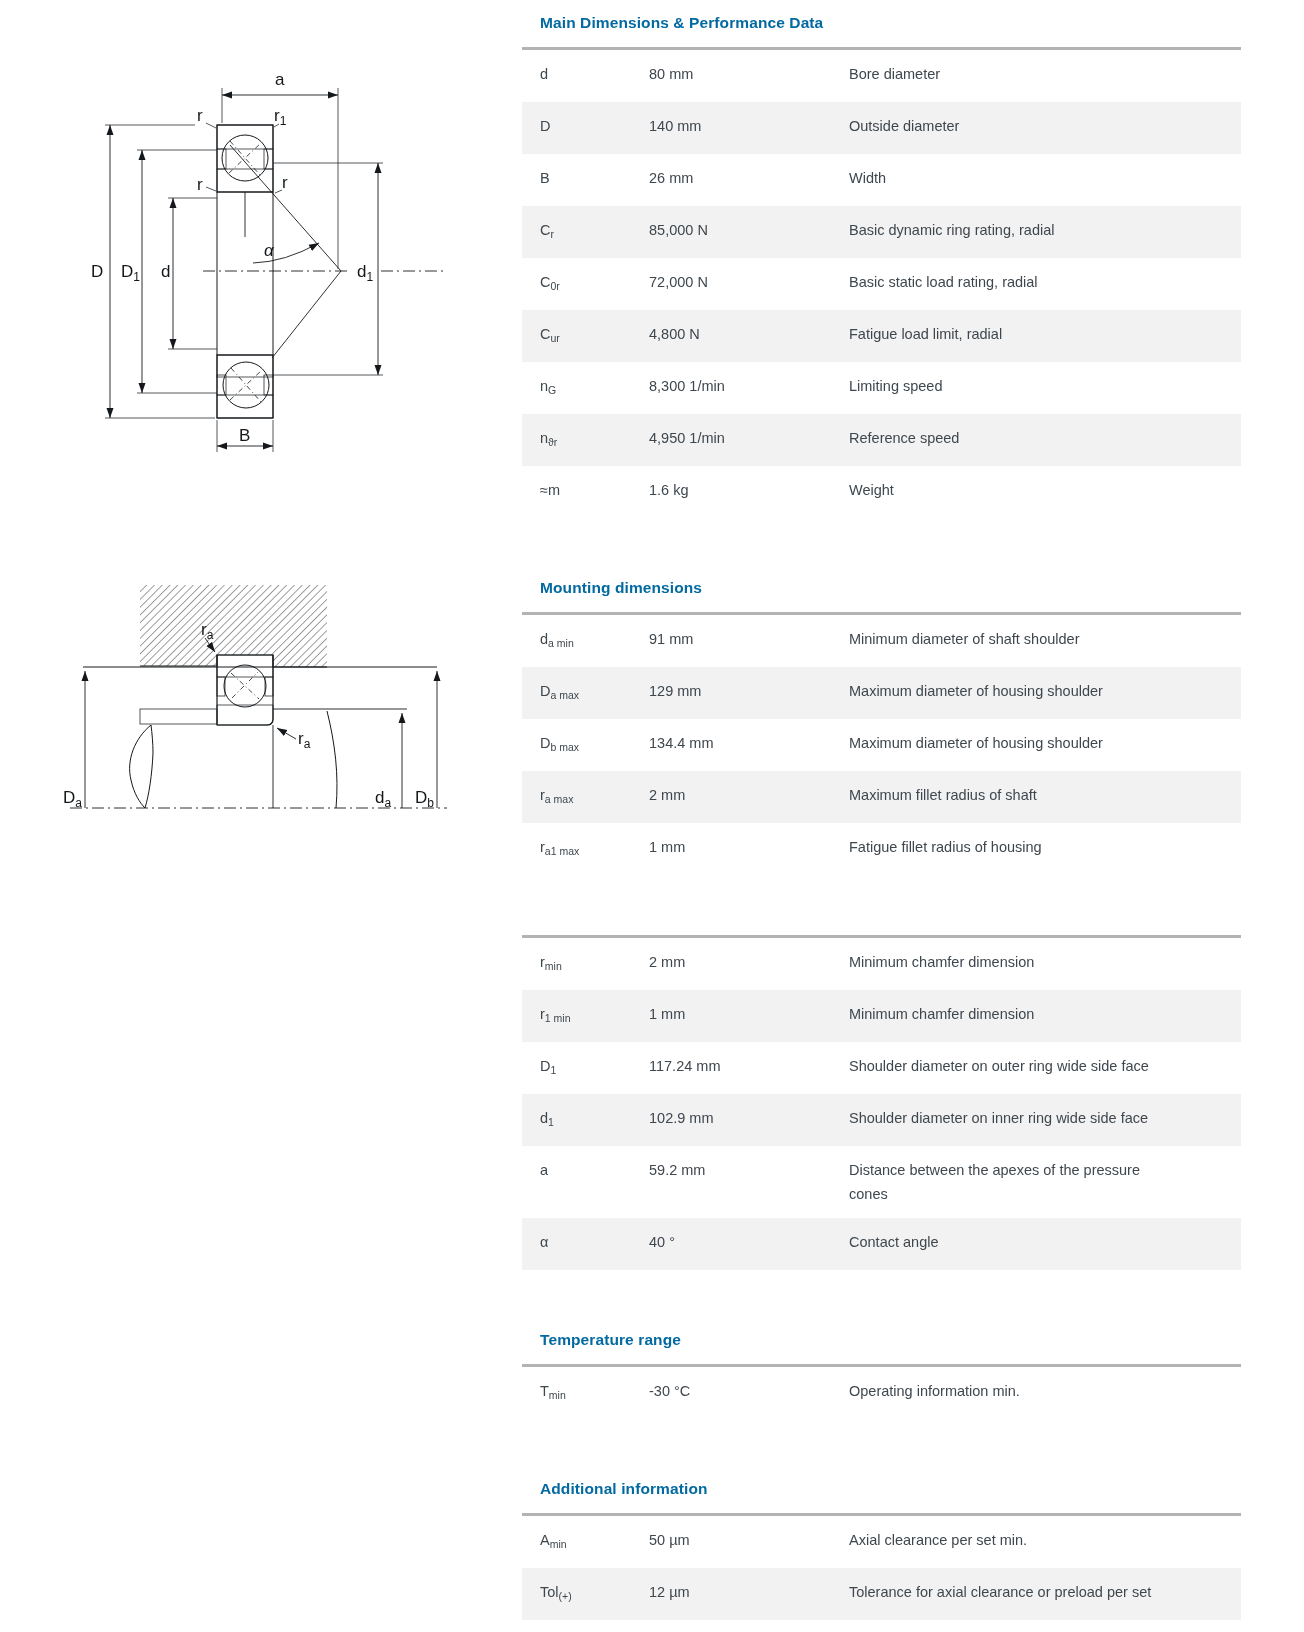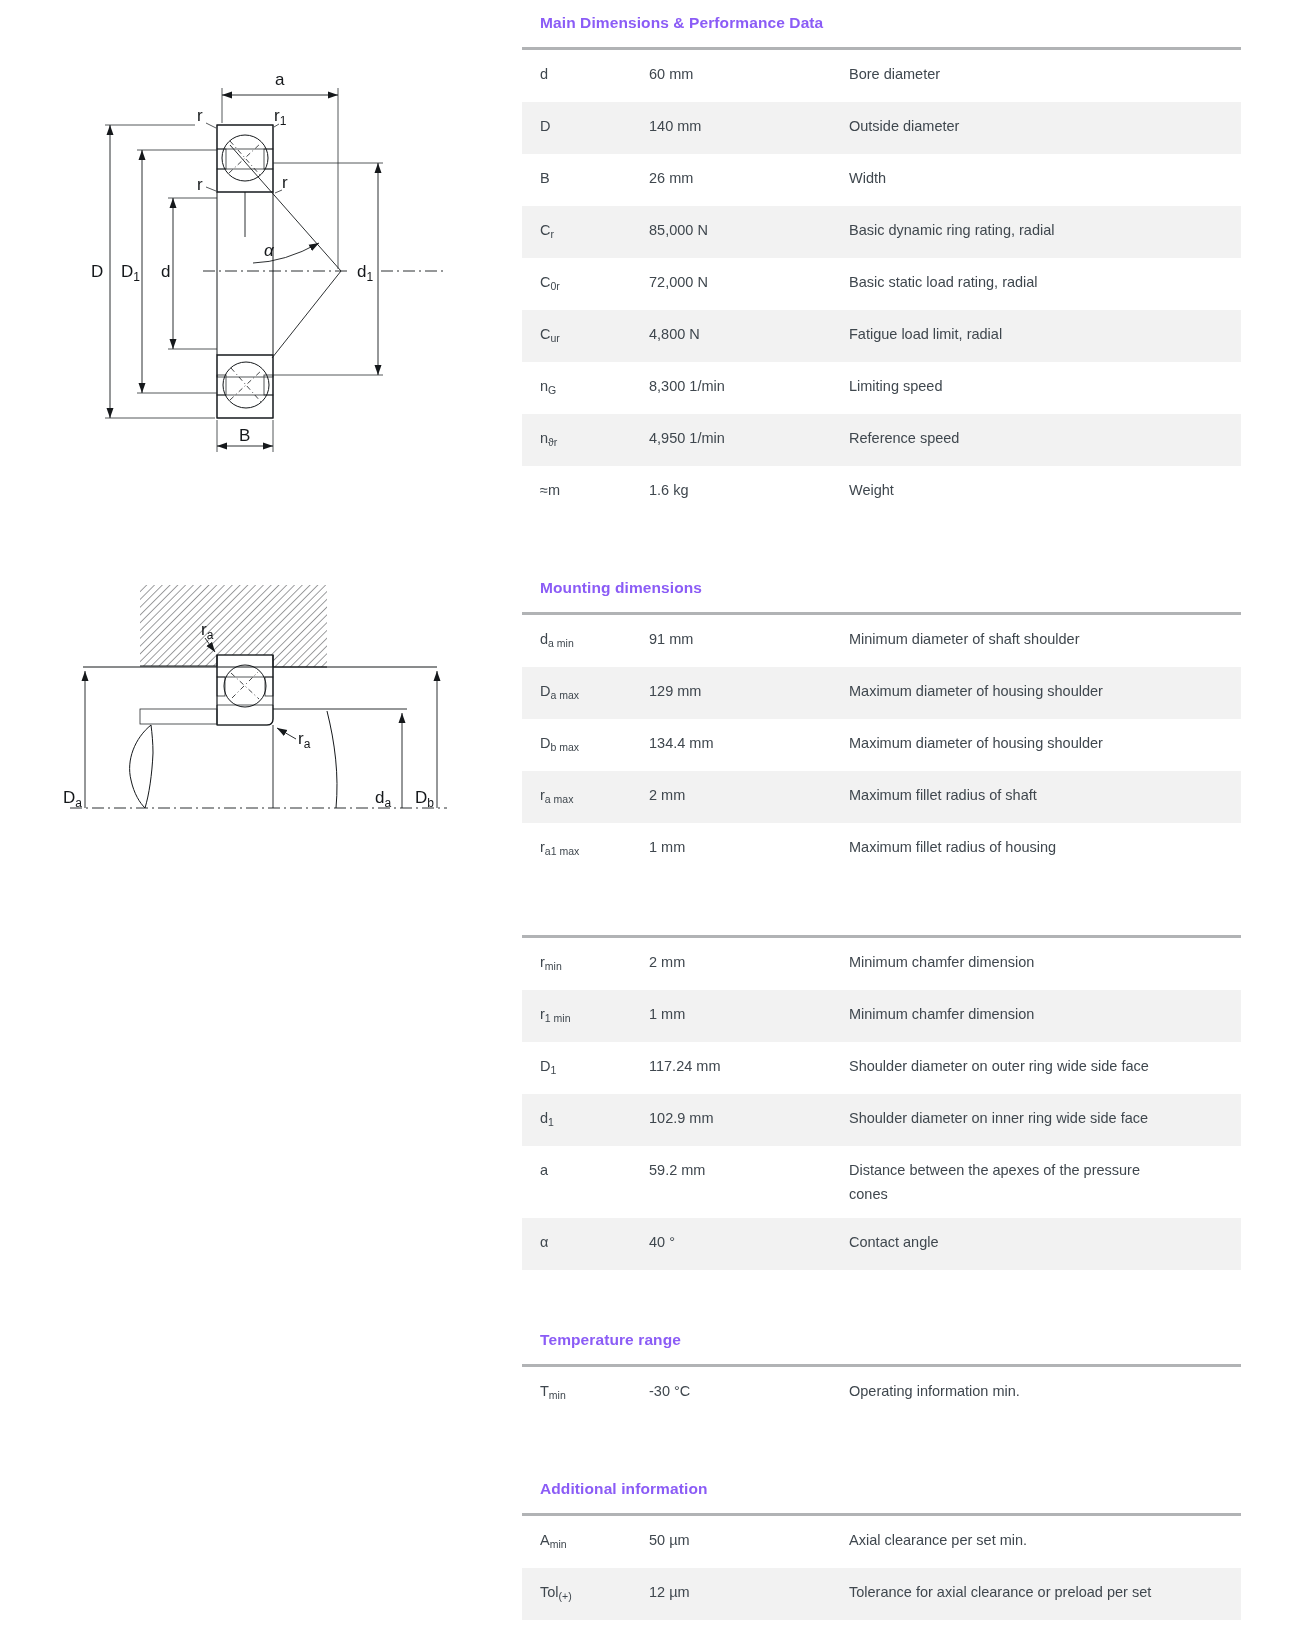--- a/index.html
+++ b/index.html
@@ -4,21 +4,21 @@
 <style>
   html,body { margin:0; padding:0; background:#ffffff; }
   #page {
     position:relative; width:1304px; height:1632px; overflow:hidden;
     background:#ffffff; font-family:"Liberation Sans", sans-serif;
   }
   
   #content { position:absolute; left:522px; top:13px; width:719px; }
   .section + .section { margin-top:60px; }
   .section-title {
-    font-size:15.5px; font-weight:700; color:#8b5cf6;
+    font-size:15.5px; font-weight:700; color:#0369a1;
     padding-left:18px; line-height:20px; letter-spacing:.1px;
   }
   .divider { height:3px; background:#b1b3b5; margin-top:14px; }
   .rows { width:100%; }
   .row {
     display:flex; align-items:flex-start; box-sizing:border-box;
     padding:12px 0; line-height:24px; font-size:14.5px; color:#3f474e;
   }
   .rows .row:nth-child(even) { background:#f2f2f2; }
   .col { box-sizing:border-box; }
@@ -177,21 +177,21 @@
     <line class="cl" x1="15" y1="233" x2="392" y2="233"></line>
   </svg>
 
   <div id="content">
       <div class="section">
     <div class="section-title">Main Dimensions &amp; Performance Data</div>
     <div class="divider"></div>
     <div class="rows">
           <div class="row">
     <div class="col sym"><span class="sym-base">d</span><sub class="sym-sub"></sub></div>
-    <div class="col val">60 mm</div>
+    <div class="col val">80 mm</div>
     <div class="col desc">Bore diameter</div>
   </div>
           <div class="row">
     <div class="col sym"><span class="sym-base">D</span><sub class="sym-sub"></sub></div>
     <div class="col val">140 mm</div>
     <div class="col desc">Outside diameter</div>
   </div>
           <div class="row">
     <div class="col sym"><span class="sym-base">B</span><sub class="sym-sub"></sub></div>
     <div class="col val">26 mm</div>
@@ -249,21 +249,21 @@
     <div class="col desc">Maximum diameter of housing shoulder</div>
   </div>
           <div class="row">
     <div class="col sym"><span class="sym-base">r</span><sub class="sym-sub">a max</sub></div>
     <div class="col val">2 mm</div>
     <div class="col desc">Maximum fillet radius of shaft</div>
   </div>
           <div class="row">
     <div class="col sym"><span class="sym-base">r</span><sub class="sym-sub">a1 max</sub></div>
     <div class="col val">1 mm</div>
-    <div class="col desc">Maximum fillet radius of housing</div>
+    <div class="col desc">Fatigue fillet radius of housing</div>
   </div>
         </div>
   </div>
       <div class="section">
     <div class="divider"></div>
     <div class="rows">
           <div class="row">
     <div class="col sym"><span class="sym-base">r</span><sub class="sym-sub">min</sub></div>
     <div class="col val">2 mm</div>
     <div class="col desc">Minimum chamfer dimension</div>

